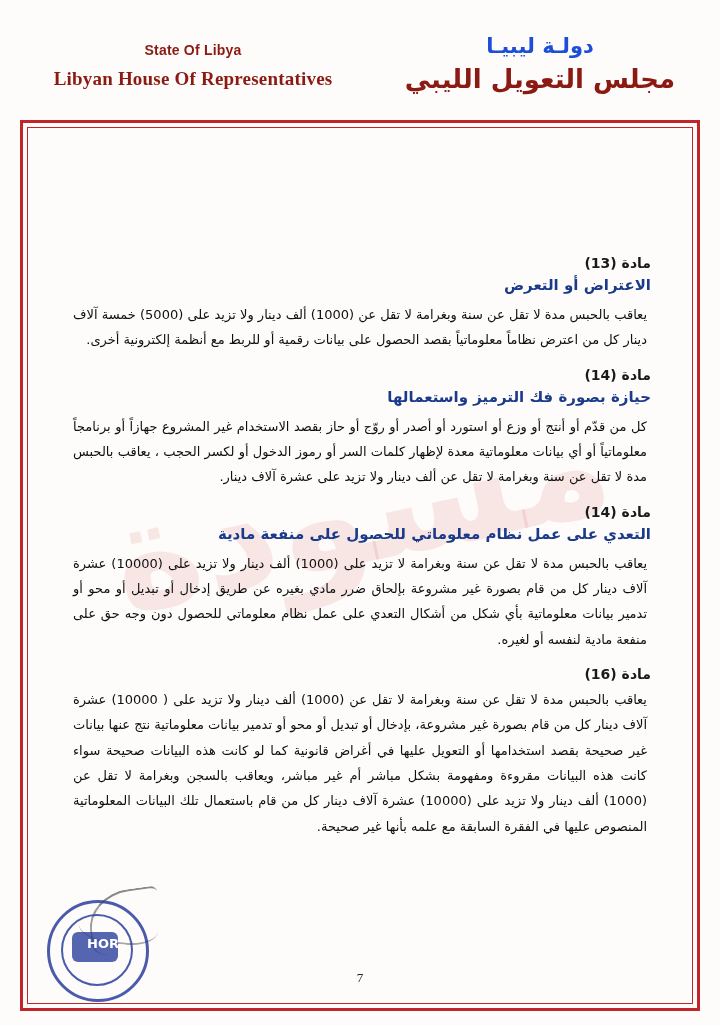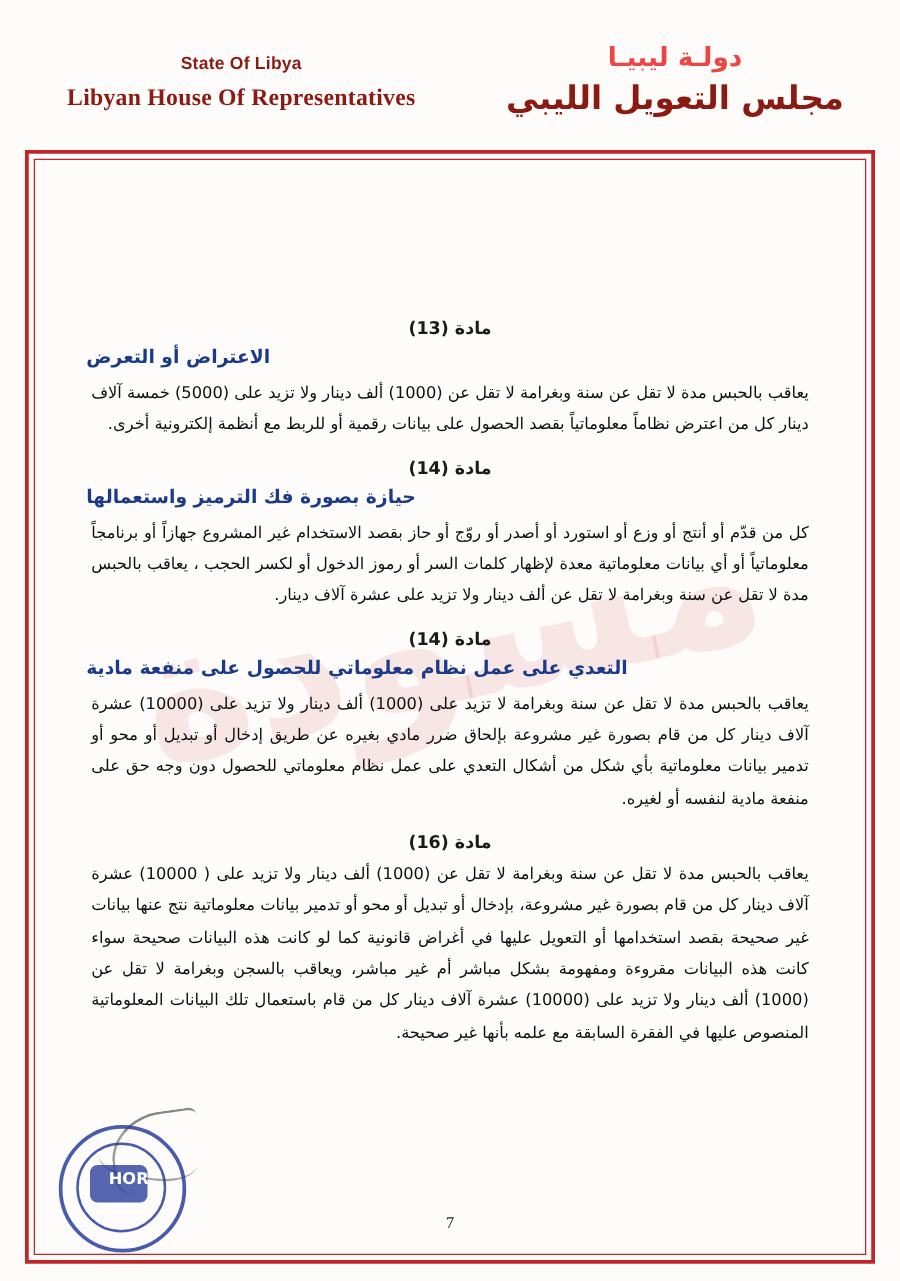--- a/index.html
+++ b/index.html
@@ -57,21 +57,21 @@
     right: 30px;
     top: 6px;
     width: 300px;
     text-align: center;
     direction: rtl;
   }
   .hdr-ar-small {
     font-family: "DejaVu Sans", sans-serif;
     font-weight: bold;
     font-size: 21px;
-    color: #ef4444;
+    color: #1d4ed8;
     letter-spacing: 0.5px;
   }
   .hdr-ar-big {
     font-family: "DejaVu Sans", sans-serif;
     font-weight: bold;
     font-size: 26px;
     color: #8a1a12;
     margin-top: 6px;
   }
 
@@ -115,29 +115,28 @@
     right: 46px;
     top: 132px;
     bottom: 40px;
     direction: rtl;
   }
 
   .article {
     margin-bottom: 14px;
   }
   .art-num {
-    text-align: center;
     font-family: "DejaVu Sans", sans-serif;
     font-weight: bold;
     font-size: 14px;
     color: #1a1a1a;
     margin-bottom: 5px;
   }
   .art-title {
-    text-align: left;
+    text-align: right;
     font-family: "DejaVu Sans", sans-serif;
     font-weight: bold;
     font-size: 15px;
     color: #1b3a8a;
     margin-bottom: 8px;
   }
   .art-body {
     font-family: "DejaVu Sans", "Liberation Serif", serif;
     font-size: 13px;
     line-height: 1.95;

